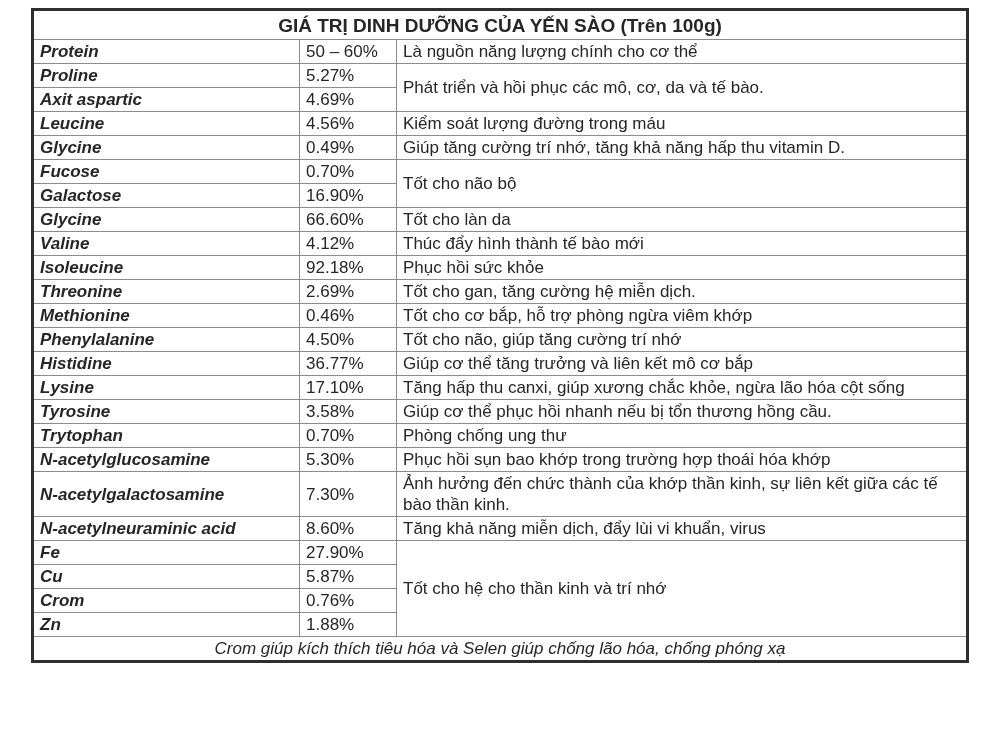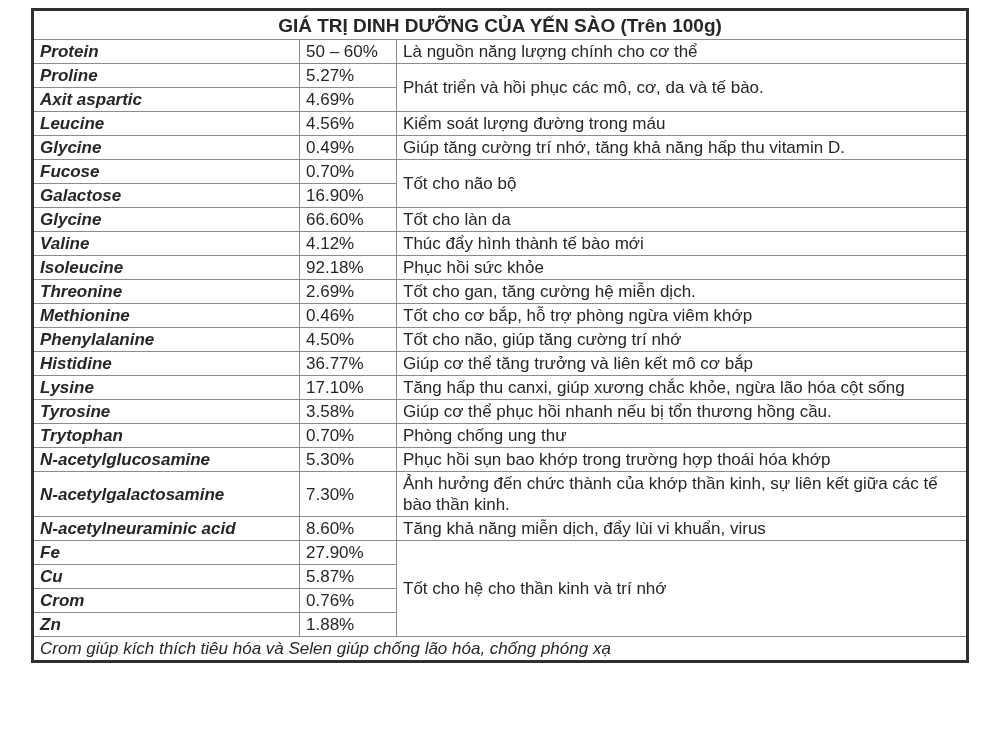--- a/index.html
+++ b/index.html
@@ -39,21 +39,21 @@
     height: 24px;
     overflow: hidden;
   }
   td.title-cell {
     height: 30px;
     text-align: center;
     font-weight: bold;
     font-size: 19px;
   }
   td.c-name { font-weight: bold; font-style: italic; }
-  td.footer-cell { font-style: italic; }
+  td.footer-cell { font-style: italic; text-align: center; }
 </style>
 </head>
 <body>
 
 <div class="canvas">
   <table class="nutrition">
     <colgroup>
       <col style="width:267px">
       <col style="width:97px">
       <col style="width:571px">

